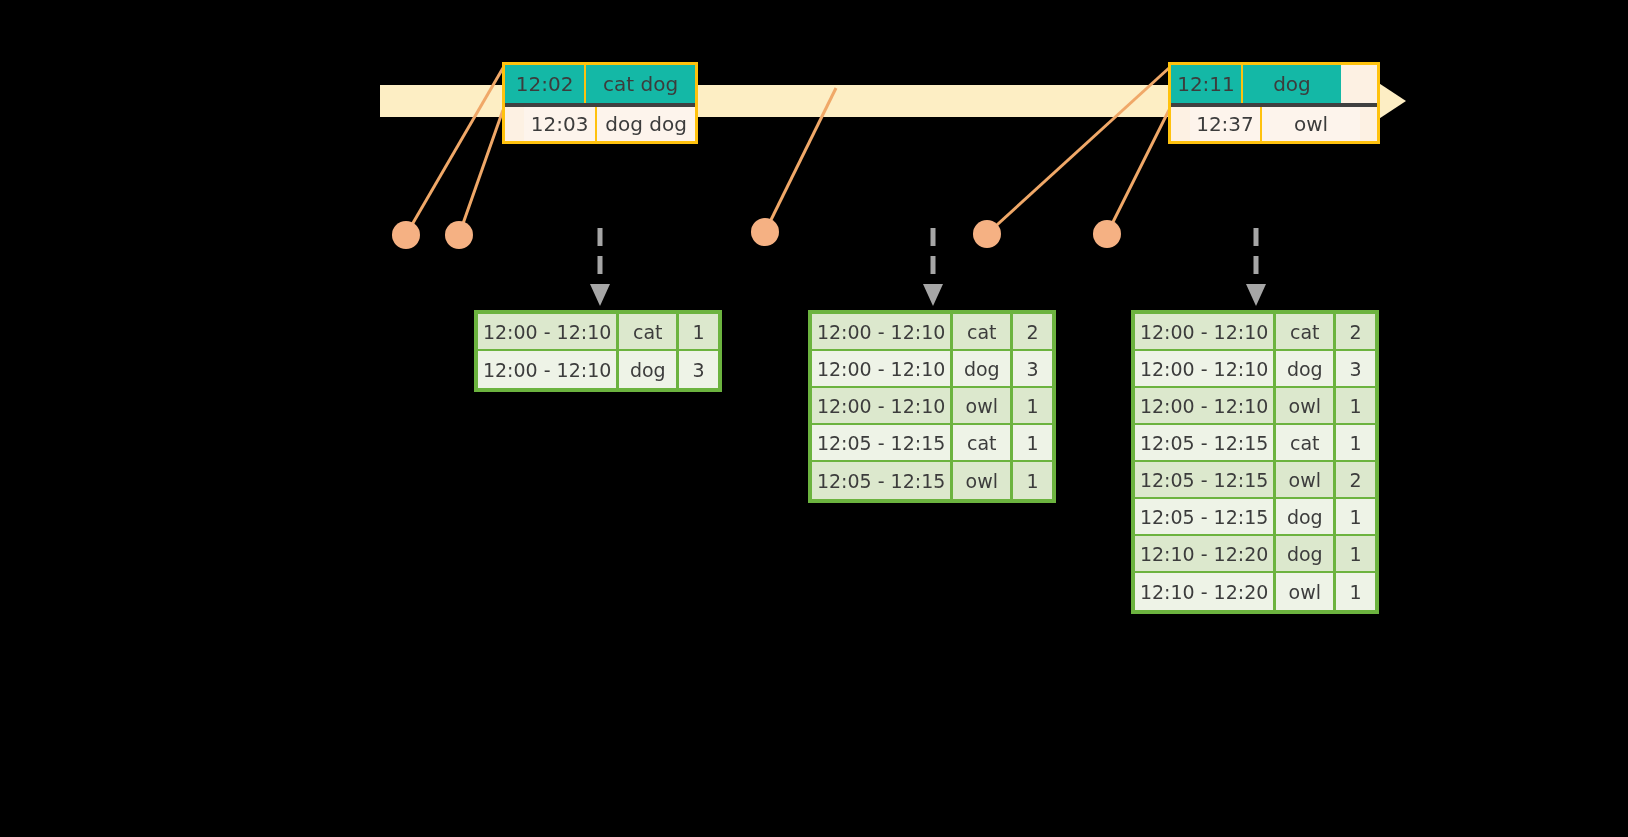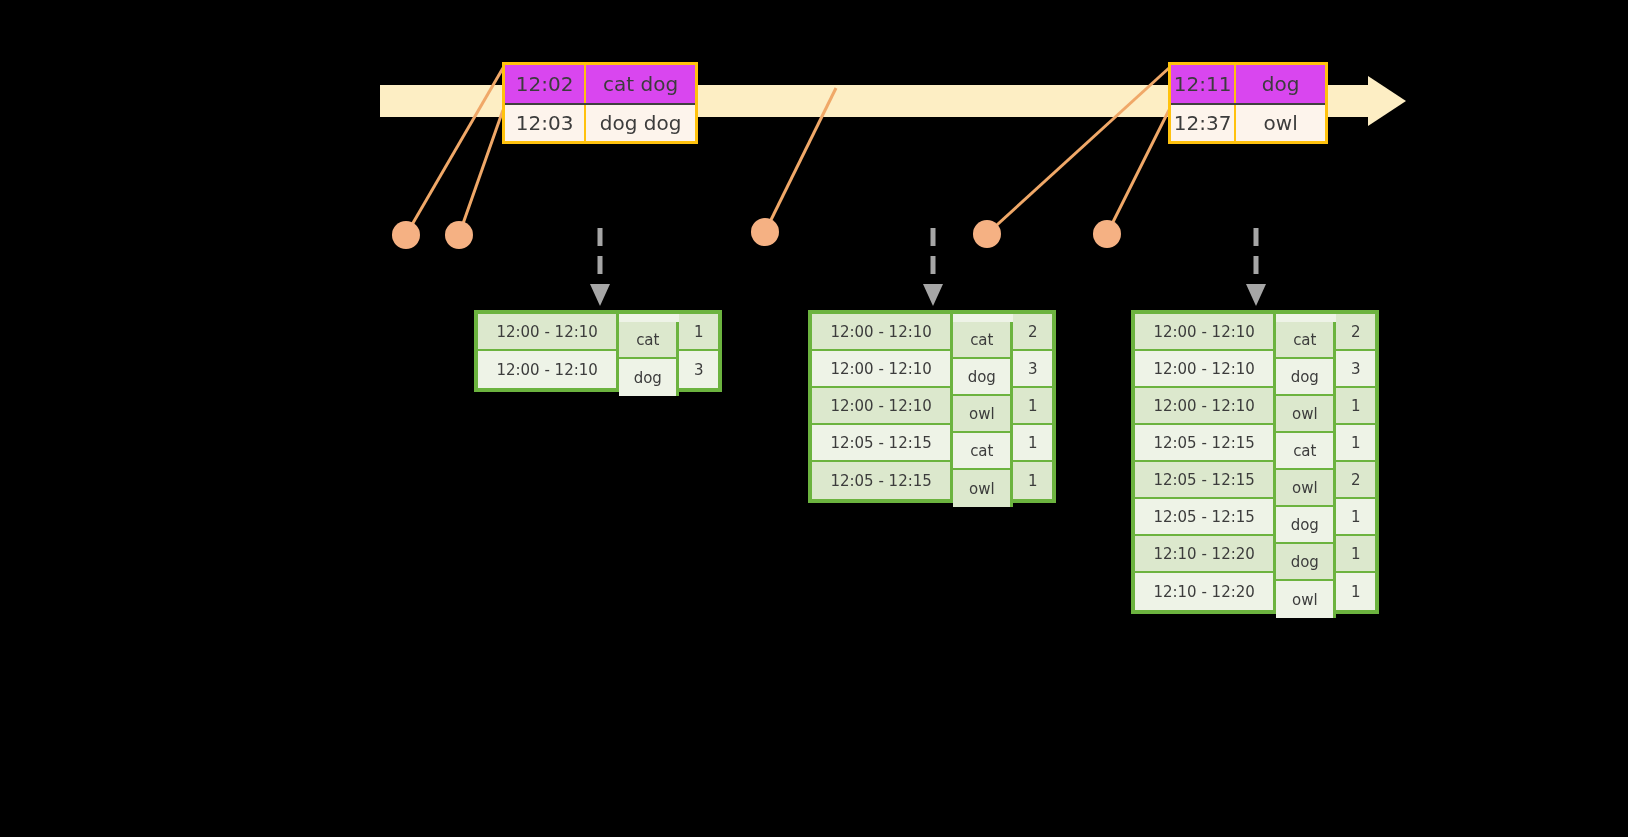--- a/index.html
+++ b/index.html
@@ -42,39 +42,40 @@
     border: 3px solid #ffc20e;
     box-sizing: border-box;
     background: #fdf1e3;
   }
   .event-row {
     display: flex;
     height: 38px;
     box-sizing: border-box;
   }
   .event-row + .event-row {
-    border-top: 2px solid #404040;
-  }
-  .event-row.shade .ev-cell { background: #d946ef; }
+    border-top: 4px solid #404040;
+    padding-left: 19px;
+  }
+  .event-row.shade .ev-cell { background: #14b8a6; }
   .event-row.plain .ev-cell { background: #fdf4ec; }
   .ev-cell {
     display: flex;
     align-items: center;
     justify-content: center;
     font-size: 20px;
     color: #3c3c3c;
     box-sizing: border-box;
     height: 100%;
   }
   .ev-time { width: 82px; border-right: 2px solid #ffc20e; }
   .ev-words { width: 110px; }
 
   #event-box-a { left: 502px; top: 62px; width: 196px; }
   #event-box-b { left: 835px; top: 81px; width: 196px; }
-  #event-box-c { left: 1168px; top: 62px; width: 160px; }
+  #event-box-c { left: 1168px; top: 62px; width: 212px; }
   #event-box-c .ev-time  { width: 72px; }
   #event-box-c .ev-words { width: 98px; }
 
   
   #connectors {
     position: absolute;
     left: 0; top: 0;
     width: 1628px; height: 837px;
     pointer-events: none;
   }
@@ -90,31 +91,31 @@
     display: flex;
     height: 37px;
     box-sizing: border-box;
   }
   .res-row.shade .res-cell { background: #dce8cd; }
   .res-row.plain .res-cell { background: #eef3e7; }
   .res-cell {
     display: flex;
     align-items: center;
     justify-content: center;
-    font-size: 15px;
+    font-size: 19px;
     color: #3c3c3c;
     box-sizing: border-box;
     height: 100%;
     border-right: 3px solid #6cb33f;
     border-bottom: 2px solid #6cb33f;
   }
   .res-cell:last-child { border-right: none; }
   .res-row:last-child .res-cell { border-bottom: none; }
   .res-win { width: 146px; }
-  .res-key { width: 62px; margin-top: 8px; }
+  .res-key { width: 62px; }
   .res-cnt { width: 40px; }
 
   #result-table-1 { left: 474px; top: 310px; width: 248px; }
   #result-table-2 { left: 808px; top: 310px; width: 248px; }
   #result-table-3 { left: 1131px; top: 310px; width: 248px; }
 
   
   .dash-arrow {
     position: absolute;
     width: 24px;

